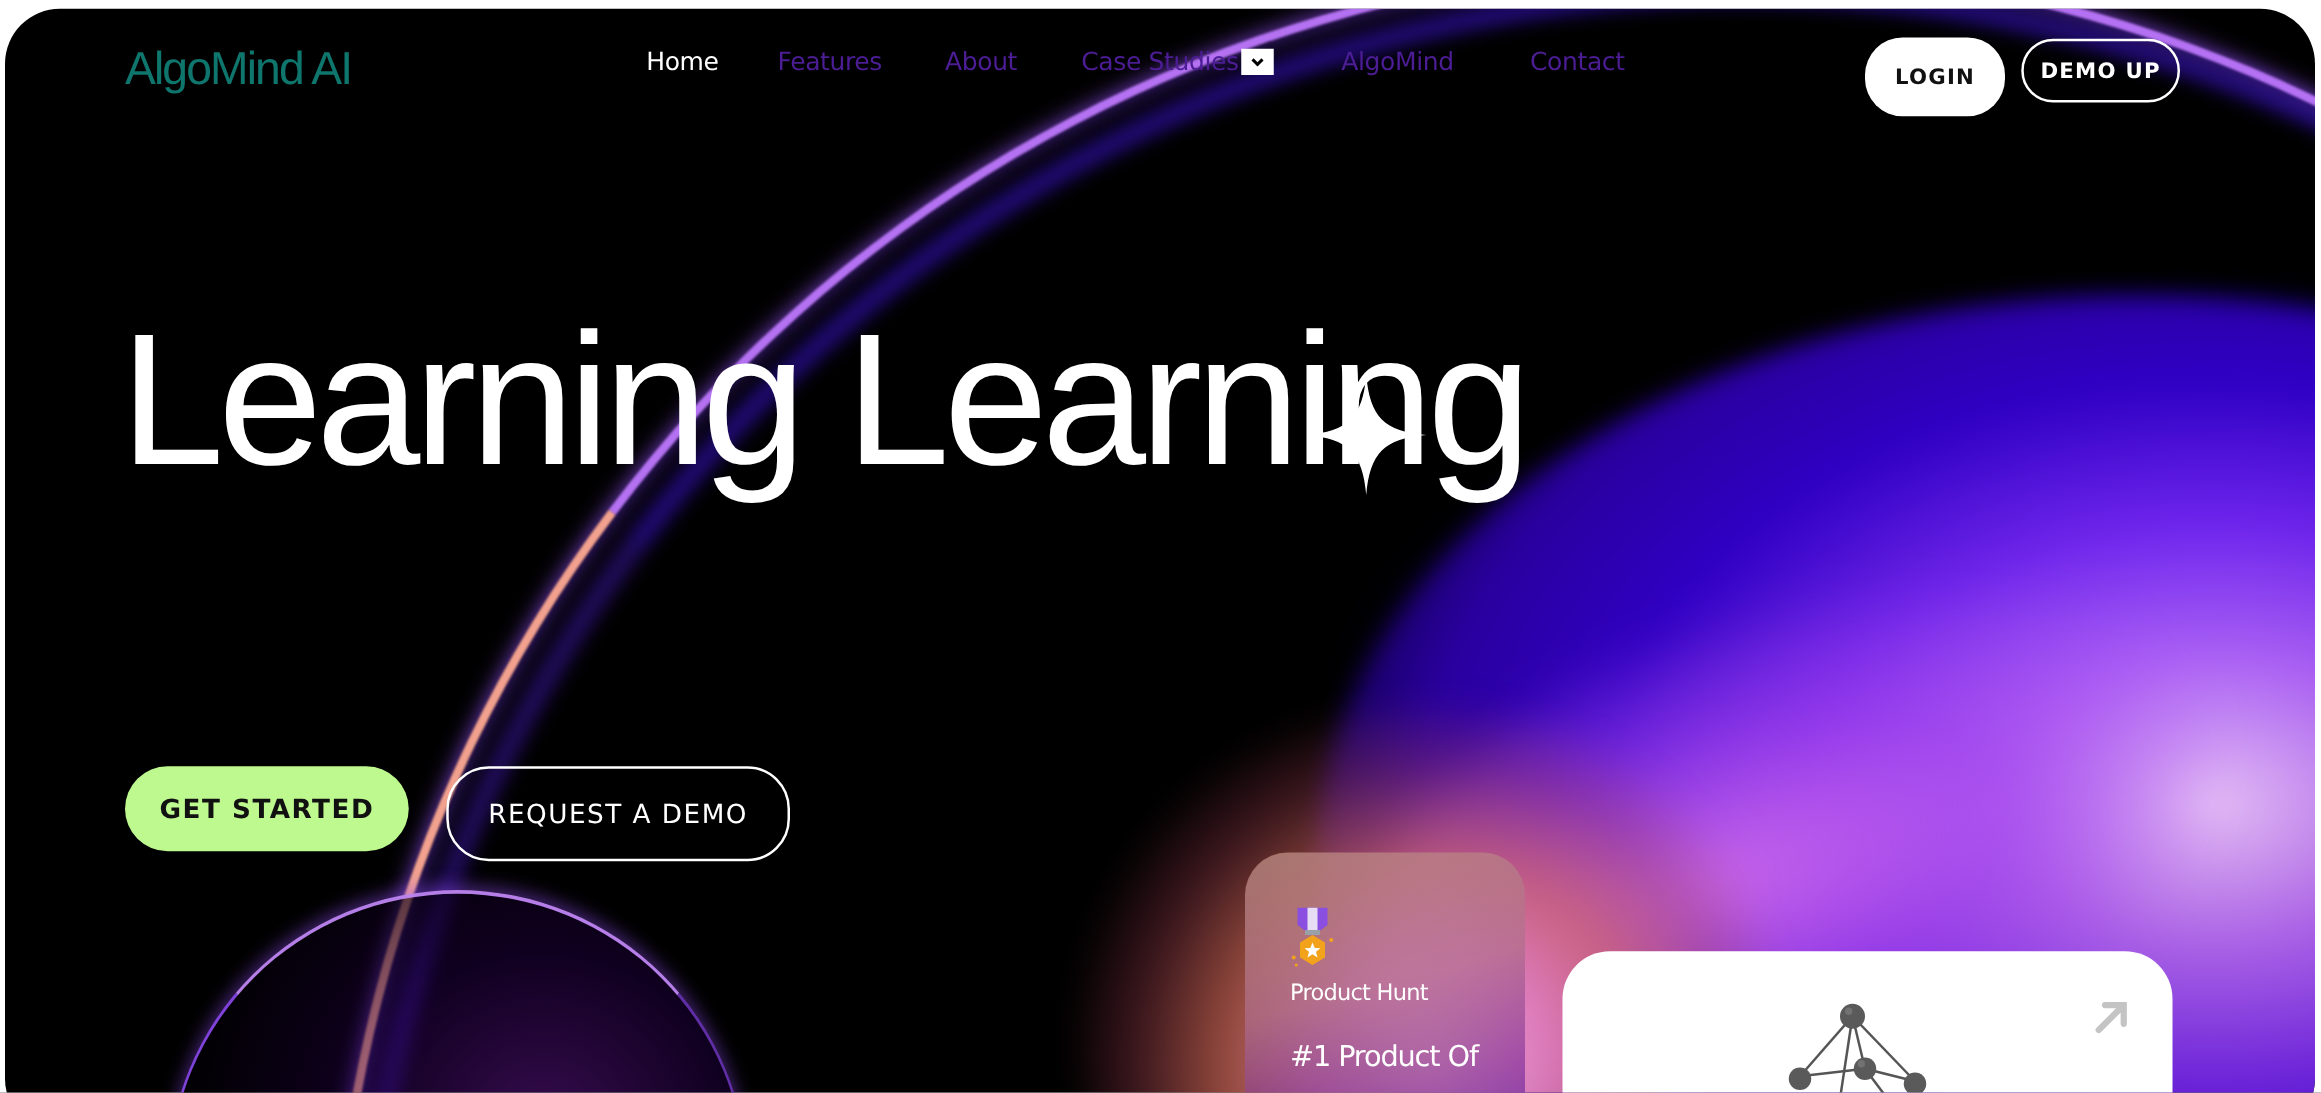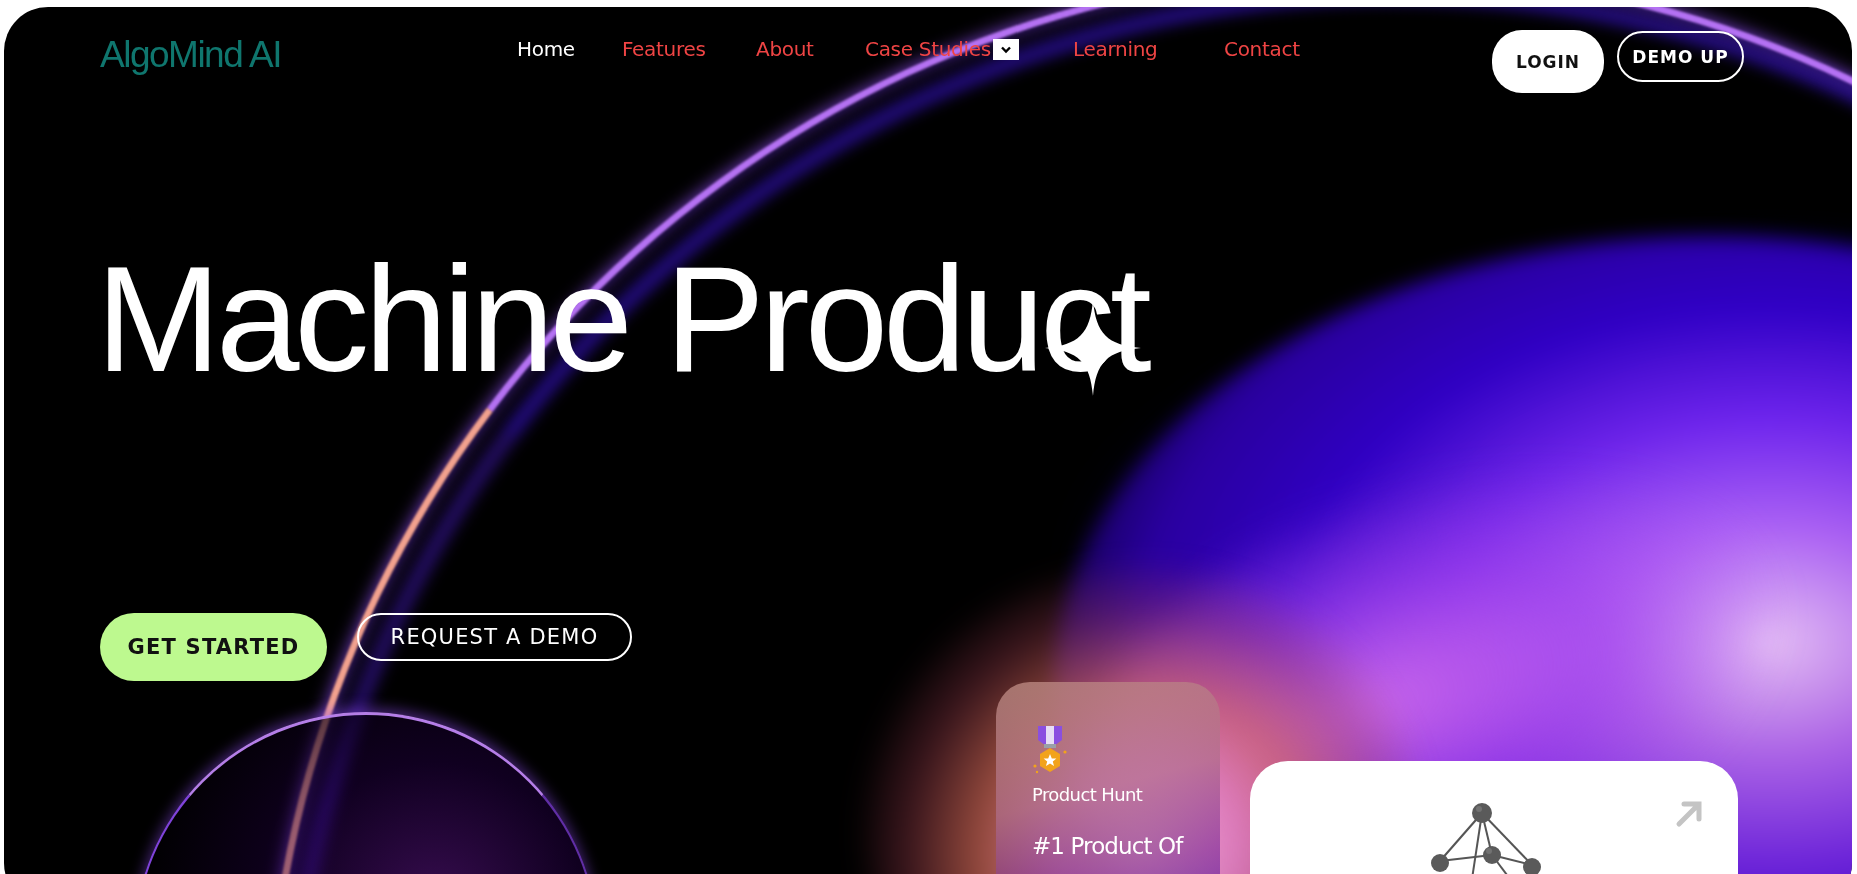--- a/index.html
+++ b/index.html
@@ -52,34 +52,34 @@
     border-top:3px solid rgba(200,140,255,0.9);
     border-left:2px solid rgba(150,80,255,0.85);
     border-right:2px solid rgba(150,80,255,0.6);
     background: radial-gradient(ellipse at 65% 40%, rgba(90,20,130,0.6) 0%, rgba(40,0,80,0.4) 35%, rgba(0,0,0,0.9) 70%);
     box-shadow: 0 -4px 14px rgba(150,80,255,0.45);
   }
 
   
   .logo { position:absolute; left:100px; top:34px; font-size:37px; color:#0f766e; font-weight:300; letter-spacing:-1.5px; }
   .nav { position:absolute; top:37px; left:0; height:24px; }
-  .nav-item { position:absolute; top:0; font-size:20px; color:#ef4444; white-space:nowrap; font-family:"DejaVu Sans", sans-serif; letter-spacing:-0.3px; cursor:pointer; }
+  .nav-item { position:absolute; top:0; font-size:20px; color:#4c1d95; white-space:nowrap; font-family:"DejaVu Sans", sans-serif; letter-spacing:-0.3px; cursor:pointer; }
   .nav-item.active { color:#fff; }
   .nav-dd { position:absolute; left:993px; top:2px; width:26px; height:21px; background:#fff; display:flex; align-items:center; justify-content:center; }
   .pill-btn { position:absolute; border-radius:30px; font-family:"DejaVu Sans", sans-serif; font-weight:bold; font-size:17px; letter-spacing:1px; display:flex; align-items:center; justify-content:center; cursor:pointer; box-sizing:border-box; }
   .login { left:1492px; top:30px; width:112px; height:63px; background:#fff; color:#111; }
   .signup { left:1617px; top:31px; width:127px; height:51px; border:2px solid #fff; color:#fff; background:transparent; }
 
   
   .headline { position:absolute; left:96px; top:243px; color:#fff; font-size:150px; line-height:152px; font-weight:500; letter-spacing:-5px; font-family:"Liberation Sans", sans-serif; }
   .headline div { white-space:nowrap; }
   .sparkle { position:absolute; left:1045px; top:300px; width:96px; height:96px; }
 
   .cta-primary { left:100px; top:613px; width:227px; height:68px; background:#bdf98f; color:#111; border-radius:34px; font-weight:bold; font-size:21px; letter-spacing:1.2px; }
-  .cta-secondary { left:357px; top:613px; width:275px; height:48px; border:2px solid #fff; color:#fff; border-radius:34px; font-weight:normal; font-size:21px; letter-spacing:1.2px; }
+  .cta-secondary { left:357px; top:613px; width:275px; height:76px; border:2px solid #fff; color:#fff; border-radius:34px; font-weight:normal; font-size:21px; letter-spacing:1.2px; }
 
   
   .ph-card { position:absolute; left:996px; top:682px; width:224px; height:240px; border-radius:34px;
     background: linear-gradient(165deg, rgba(190,140,130,0.78) 0%, rgba(175,110,140,0.7) 45%, rgba(120,40,150,0.6) 75%, rgba(70,10,160,0.6) 100%);
   }
   .medal { position:absolute; left:36px; top:44px; width:36px; height:52px; }
   .ph-label { position:absolute; left:36px; top:102px; font-size:18px; color:#fff; font-family:"DejaVu Sans", sans-serif; letter-spacing:-0.6px; }
   .ph-title { position:absolute; left:36px; top:151px; font-size:23px; color:#fff; font-family:"DejaVu Sans", sans-serif; font-weight:500; letter-spacing:-0.9px; white-space:nowrap; }
 
   
@@ -105,29 +105,29 @@
 <div class="nav">
   <span class="nav-item active" style="left:517px">Home</span>
   <span class="nav-item" style="left:622px">Features</span>
   <span class="nav-item" style="left:756px">About</span>
   <span class="nav-item" style="left:865px">Case Studies</span>
   <span class="nav-dd">
     <svg width="12" height="8" viewBox="0 0 12 8">
       <path d="M2 1.5 L6 5.5 L10 1.5" stroke="#000" stroke-width="2.4" fill="none"></path>
     </svg>
   </span>
-  <span class="nav-item" style="left:1073px">Learning</span>
+  <span class="nav-item" style="left:1073px">AlgoMind</span>
   <span class="nav-item" style="left:1224px">Contact</span>
 </div>
 
 <div class="pill-btn login">LOGIN</div>
 <div class="pill-btn signup">DEMO UP</div>
 
 <div class="headline">
-  <div>Machine Product</div>
+  <div>Learning Learning</div>
 </div>
 
 <svg class="sparkle" viewBox="0 0 100 100">
   <path d="M50 0 C53 35 65 47 100 50 C65 53 53 65 50 100 C47 65 35 53 0 50 C35 47 47 35 50 0 Z" fill="#fff"></path>
 </svg>
 
 <div class="pill-btn cta-primary">GET STARTED</div>
 <div class="pill-btn cta-secondary">REQUEST A DEMO</div>
 
 <div class="ph-card">

